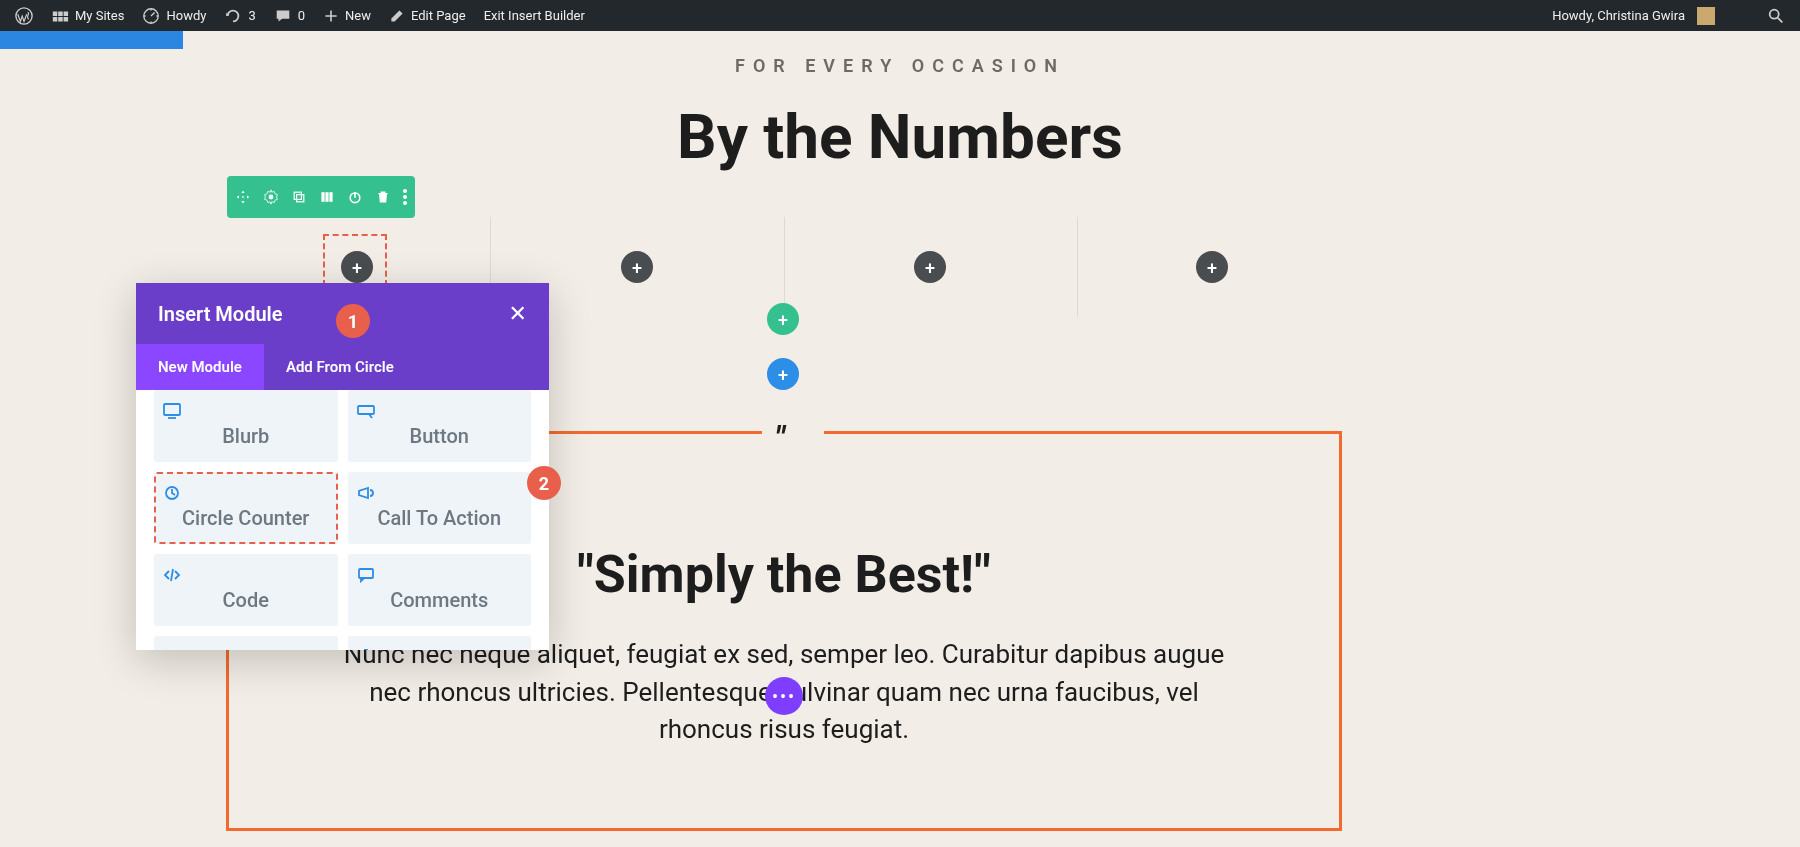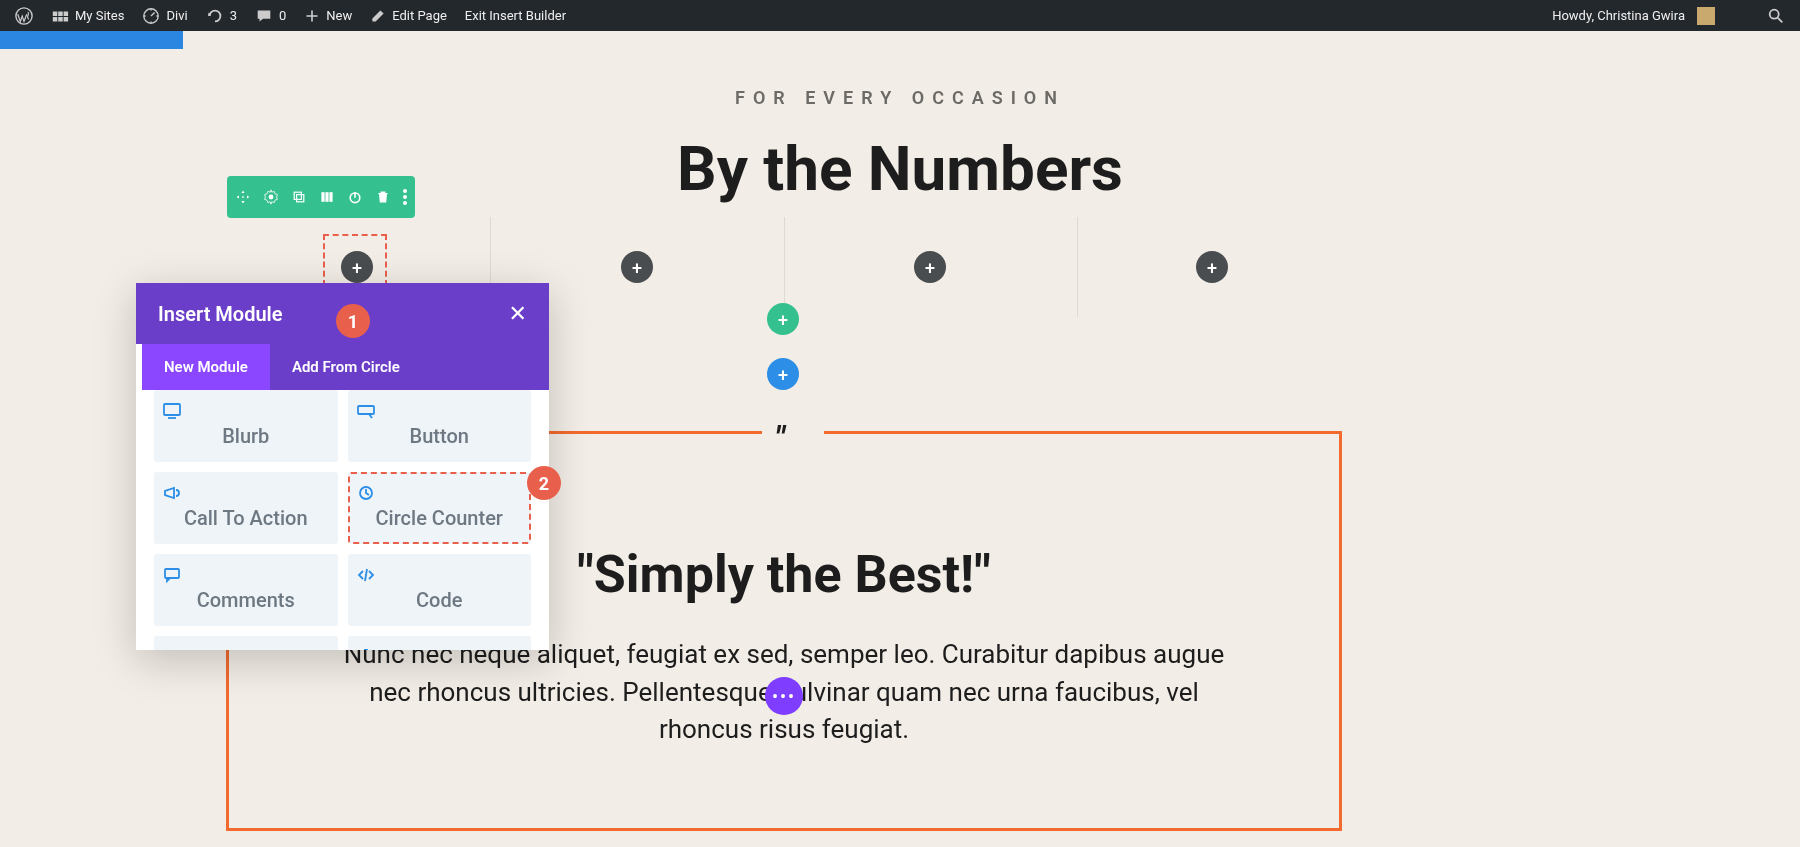--- a/index.html
+++ b/index.html
@@ -37,21 +37,21 @@
     width: 183px; height: 18px;
     background: #2b86e2;
     z-index: 5;
   }
 
   
   .content { position: absolute; top: 31px; left: 0; right: 0; bottom: 0; }
 
   .subtitle {
     text-align: center;
-    margin-top: 56px;
+    margin-top: 24px;
     color: #6c6a67;
     font-size: 18px;
     letter-spacing: 8px;
     font-weight: 600;
   }
   .title {
     text-align: center;
     font-size: 62px;
     font-weight: 700;
     color: #1d1d1d;
@@ -121,21 +121,21 @@
   .modal-header {
     background: #6b3ec9;
     color: #ffffff;
     padding: 18px 22px;
     display: flex;
     align-items: center;
     justify-content: space-between;
   }
   .modal-title { font-size: 20px; font-weight: 600; }
   .modal-close { font-size: 22px; cursor: pointer; font-weight: 300; }
-  .modal-tabs { display: flex; padding-left: 6px; }
+  .modal-tabs { display: flex; }
   .modal-tab {
     flex: 0 0 auto;
     padding: 14px 22px;
     background: #7e3dff;
     color: #fff;
     font-size: 15px;
     font-weight: 600;
     cursor: pointer;
   }
   .modal-tab.active { background: #8b46ff; }
@@ -255,21 +255,21 @@
       </span>
       <span>My Sites</span>
     </div>
     <div class="wp-item">
       <span class="wp-icon">
         <svg width="18" height="18" viewBox="0 0 20 20" fill="#ccc">
             <circle cx="10" cy="10" r="8" fill="none" stroke="#ccc" stroke-width="1.5"></circle>
             <path d="M10 10l4-4M10 2v2M10 16v2M2 10h2M16 10h2" stroke="#ccc" stroke-width="1.5"></path>
           </svg>
       </span>
-      <span>Divi</span>
+      <span>Howdy</span>
     </div>
     <div class="wp-item">
       <span class="wp-icon">
         <svg width="18" height="18" viewBox="0 0 20 20" fill="#ccc">
             <path d="M10 3a7 7 0 00-7 7h2a5 5 0 115 5v2a7 7 0 000-14z"></path>
             <path d="M3 6l-1 4 4-1z"></path>
           </svg>
       </span>
       <span>3</span>
     </div>
@@ -415,58 +415,58 @@
         </div>
         <div class="module-card">
           <div class="m-icon">
               <svg width="20" height="18" viewBox="0 0 20 18" fill="none" stroke="#2c8ee6" stroke-width="1.8">
                 <rect x="2" y="4" width="16" height="8" rx="1"></rect>
                 <path d="M13 12l3 4"></path>
               </svg>
             </div>
           <div class="m-label">Button</div>
         </div>
+        <div class="module-card highlighted">
+          <div class="m-icon">
+              <svg width="20" height="18" viewBox="0 0 20 18" fill="none" stroke="#2c8ee6" stroke-width="1.8">
+                <circle cx="10" cy="9" r="6"></circle>
+                <path d="M10 5v4l3 2"></path>
+              </svg>
+            </div>
+          <div class="m-label">Circle Counter</div>
+        </div>
         <div class="module-card">
           <div class="m-icon">
               <svg width="20" height="18" viewBox="0 0 20 18" fill="none" stroke="#2c8ee6" stroke-width="1.8">
                 <path d="M3 7v4l9 3V4L3 7z"></path>
                 <path d="M14 6c2 0 3 1 3 3s-1 3-3 3"></path>
               </svg>
             </div>
           <div class="m-label">Call To Action</div>
         </div>
-        <div class="module-card highlighted">
-          <div class="m-icon">
-              <svg width="20" height="18" viewBox="0 0 20 18" fill="none" stroke="#2c8ee6" stroke-width="1.8">
-                <circle cx="10" cy="9" r="6"></circle>
-                <path d="M10 5v4l3 2"></path>
-              </svg>
-            </div>
-          <div class="m-label">Circle Counter</div>
+        <div class="module-card">
+          <div class="m-icon">
+              <svg width="20" height="18" viewBox="0 0 20 18" fill="none" stroke="#2c8ee6" stroke-width="1.8">
+                <path d="M7 5l-4 4 4 4M13 5l4 4-4 4M11 3l-2 12"></path>
+              </svg>
+            </div>
+          <div class="m-label">Code</div>
         </div>
         <div class="module-card">
           <div class="m-icon">
               <svg width="20" height="18" viewBox="0 0 20 18" fill="none" stroke="#2c8ee6" stroke-width="1.8">
                 <rect x="3" y="3" width="14" height="9" rx="1"></rect>
                 <path d="M8 12l-3 3v-3"></path>
               </svg>
             </div>
           <div class="m-label">Comments</div>
         </div>
         <div class="module-card">
           <div class="m-icon">
               <svg width="20" height="18" viewBox="0 0 20 18" fill="none" stroke="#2c8ee6" stroke-width="1.8">
-                <path d="M7 5l-4 4 4 4M13 5l4 4-4 4M11 3l-2 12"></path>
-              </svg>
-            </div>
-          <div class="m-label">Code</div>
-        </div>
-        <div class="module-card">
-          <div class="m-icon">
-              <svg width="20" height="18" viewBox="0 0 20 18" fill="none" stroke="#2c8ee6" stroke-width="1.8">
                 <rect x="3" y="4" width="14" height="10" rx="1"></rect>
                 <path d="M3 5l7 5 7-5"></path>
               </svg>
             </div>
 
         </div>
         <div class="module-card">
           <div class="m-icon">
               <svg width="20" height="18" viewBox="0 0 20 18" fill="none" stroke="#2c8ee6" stroke-width="1.8">
                 <circle cx="10" cy="10" r="6"></circle>

